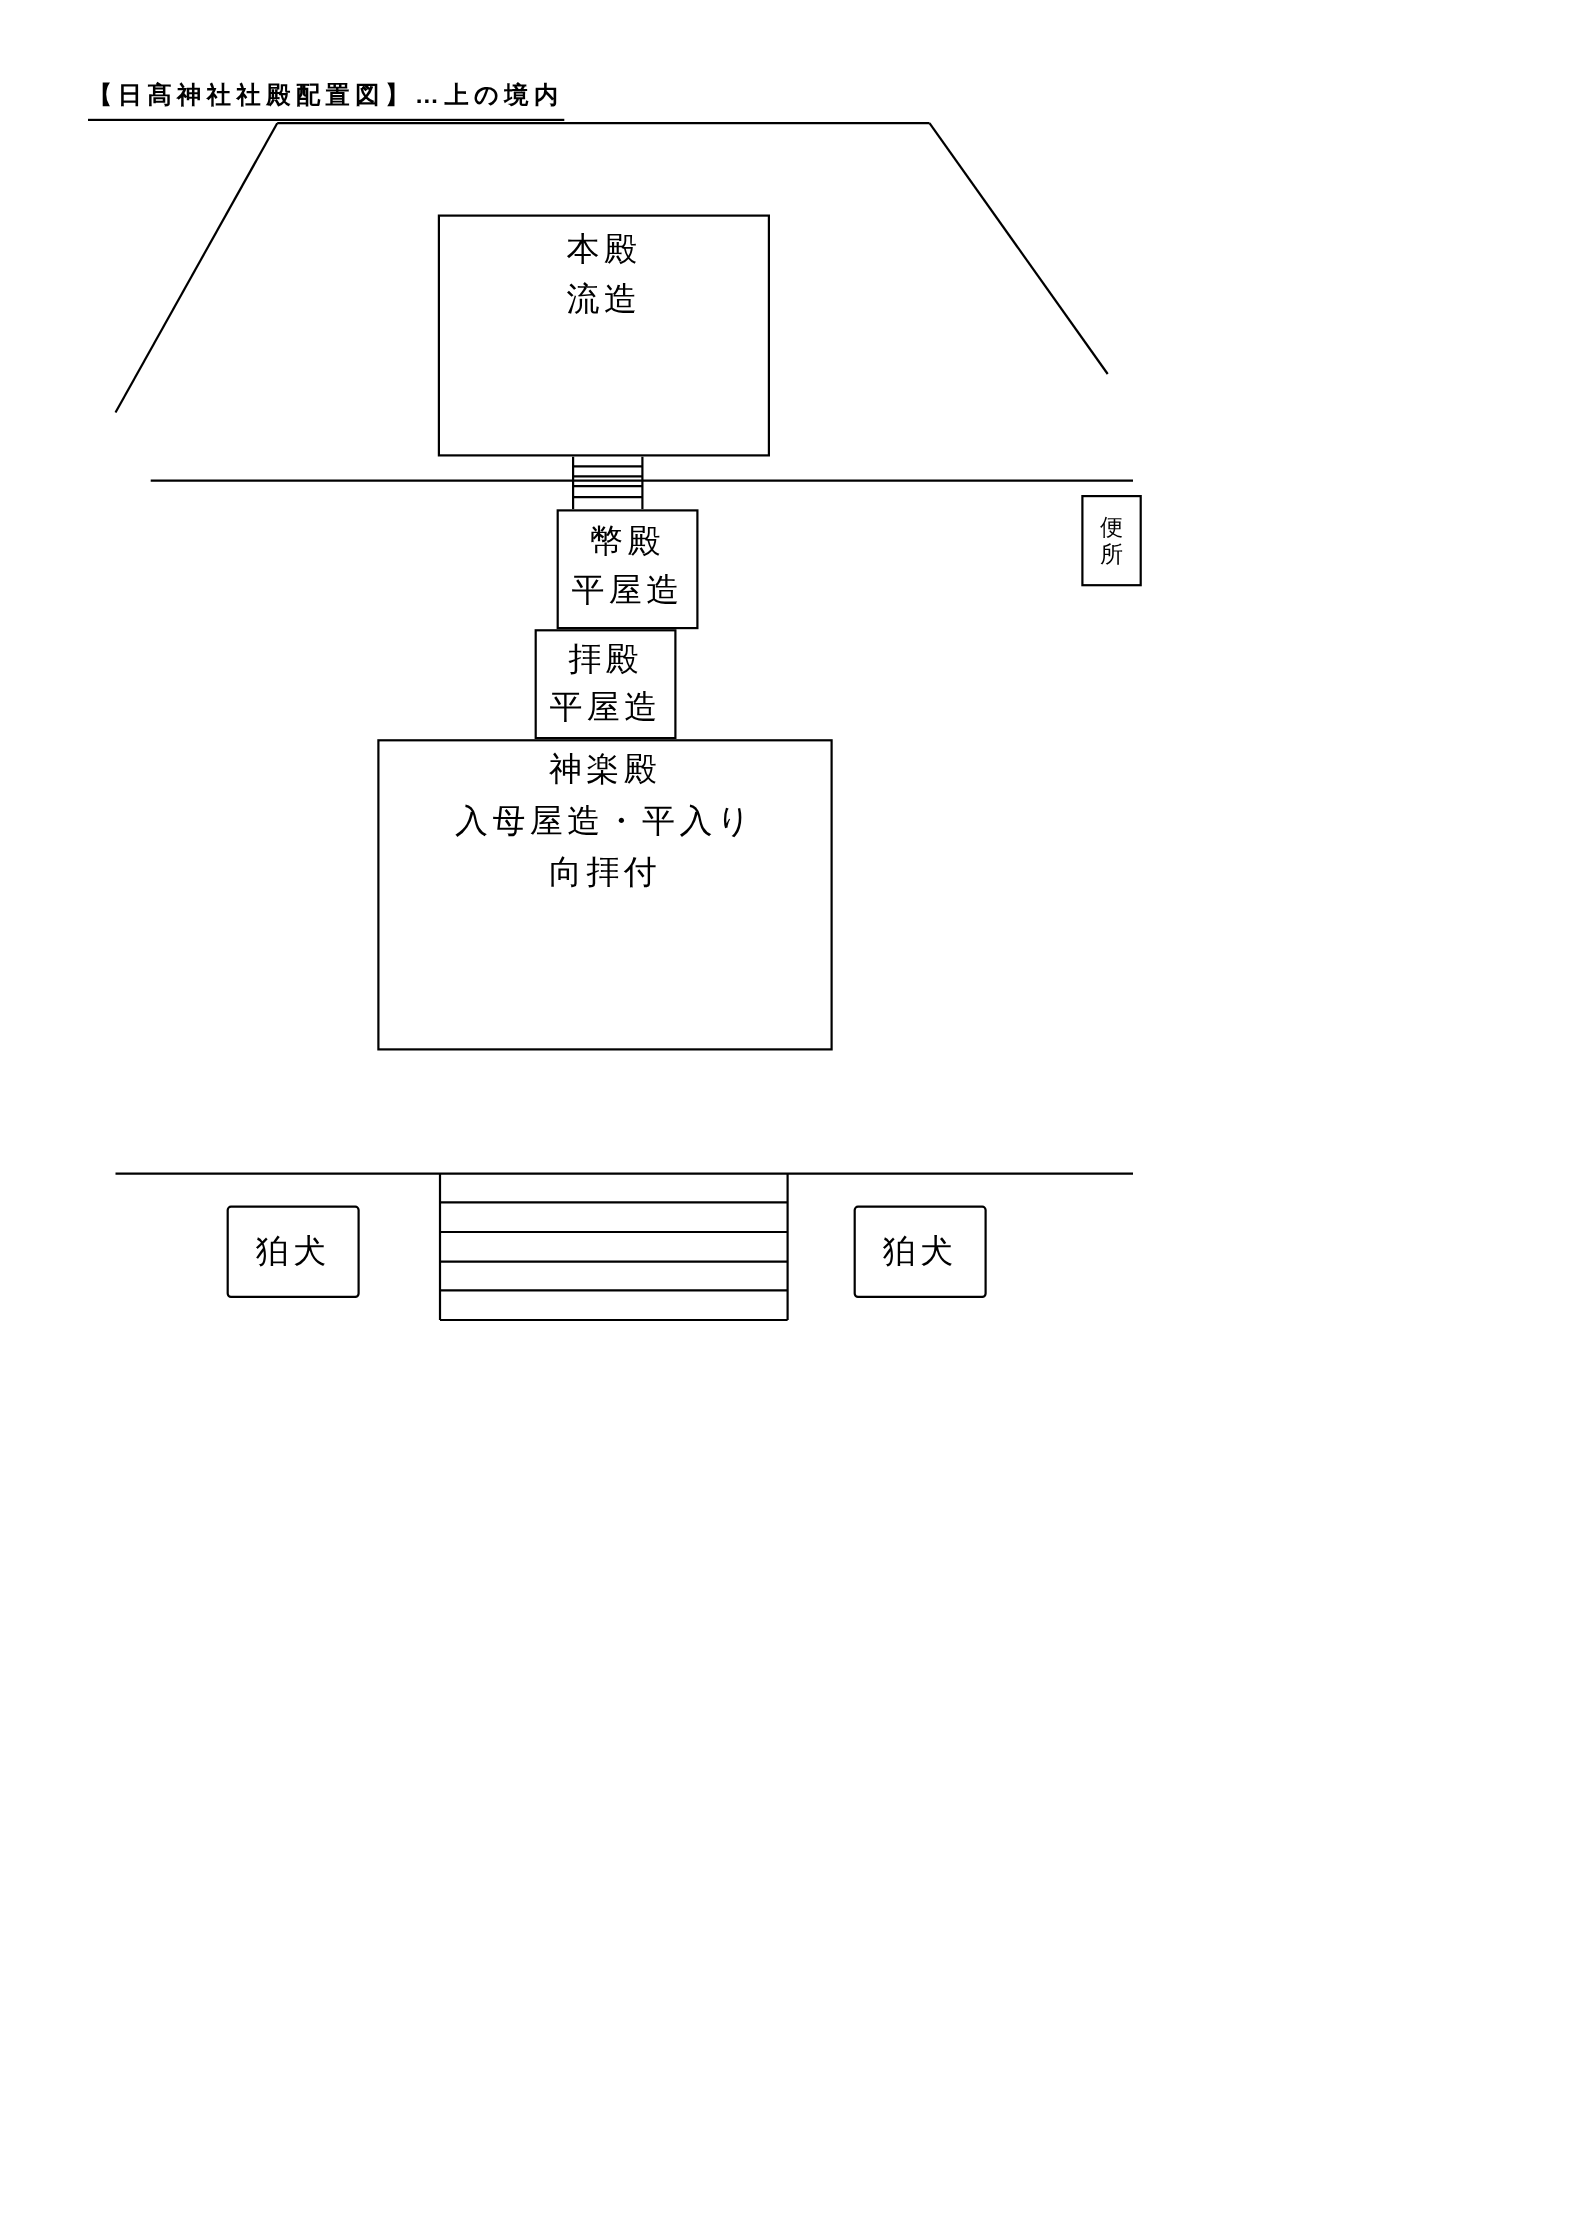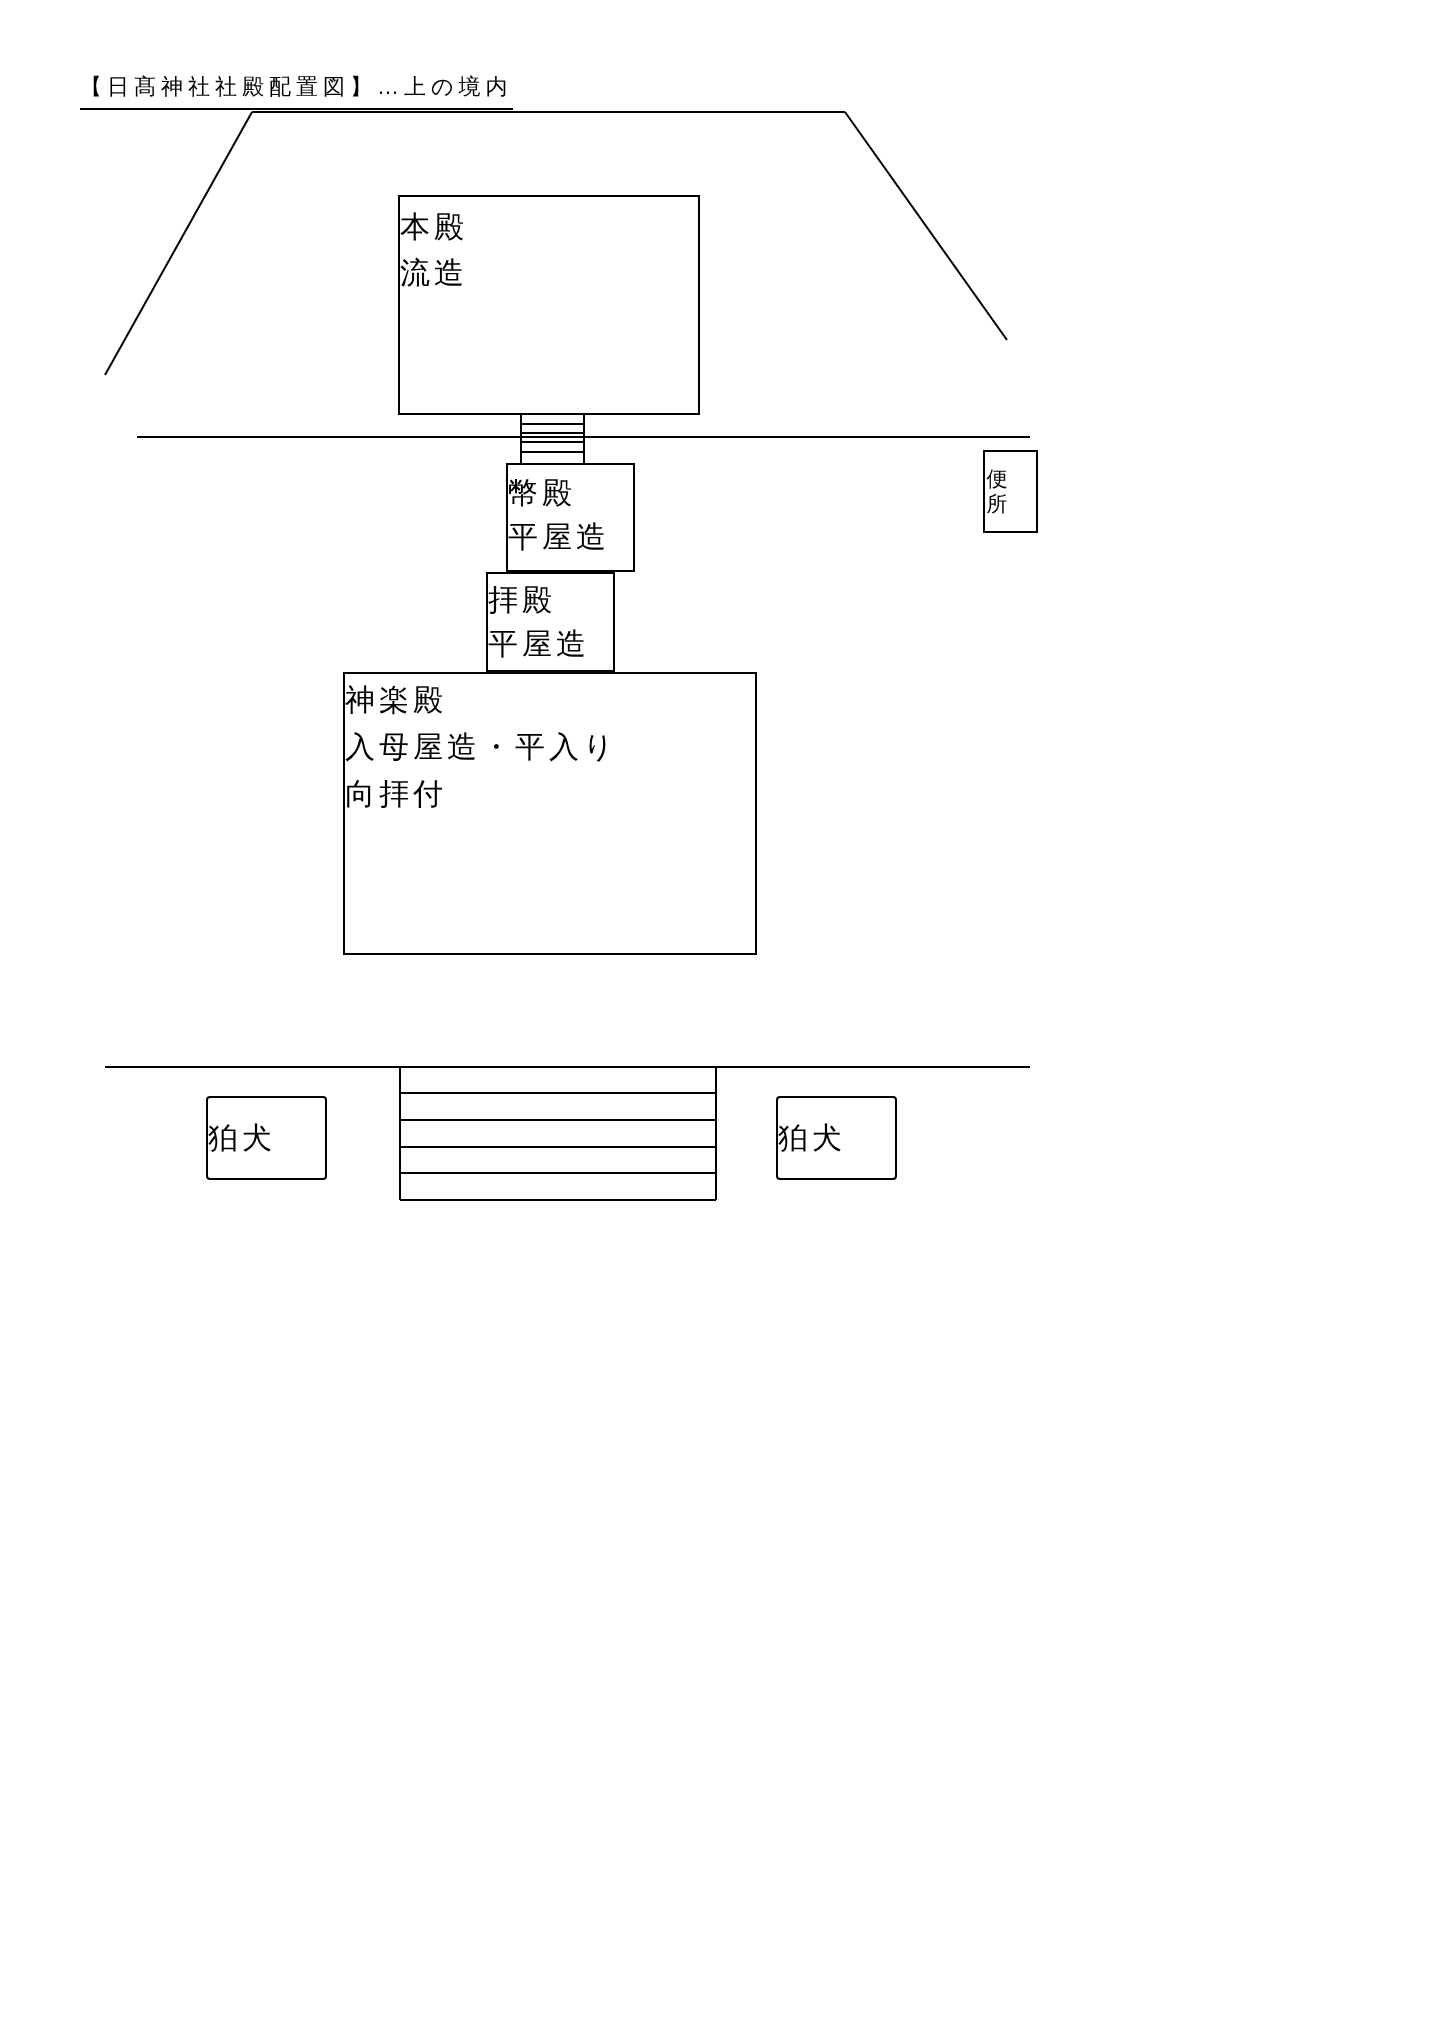--- a/index.html
+++ b/index.html
@@ -16,36 +16,36 @@
     left: 0; top: 0;
     width: 1434px; height: 2024px;
   }
   svg.lines line { stroke: #000000; stroke-width: 2; }
   .title {
     position: absolute;
     left: 80px;
     top: 72px;
     margin: 0;
     font-family: "Liberation Sans", "DejaVu Sans", sans-serif;
-    font-weight: normal;
+    font-weight: bold;
     font-size: 22px;
     letter-spacing: 5px;
     color: #000;
     border-bottom: 2px solid #000;
     padding-bottom: 6px;
     white-space: nowrap;
   }
   .box {
     position: absolute;
     box-sizing: border-box;
     border: 2px solid #000;
     background: #ffffff;
     display: flex;
     flex-direction: column;
-    align-items: flex-start;
+    align-items: center;
     font-family: "Liberation Serif", "DejaVu Serif", serif;
     font-size: 30px;
     letter-spacing: 4px;
     color: #000;
   }
   .box .bline { white-space: nowrap; line-height: 32px; }
   .honden { left: 398px; top: 195px; width: 302px; height: 220px; padding-top: 14px; row-gap: 14px; }
   .heiden { left: 486px; top: 463px; width: 129px; height: 109px; padding-top: 12px; row-gap: 12px; margin-left: 20px; }
   .haiden { left: 486px; top: 572px; width: 129px; height: 100px; padding-top: 10px; row-gap: 12px; }
   .kagura { left: 343px; top: 672px; width: 414px; height: 283px; padding-top: 10px; row-gap: 15px; }

